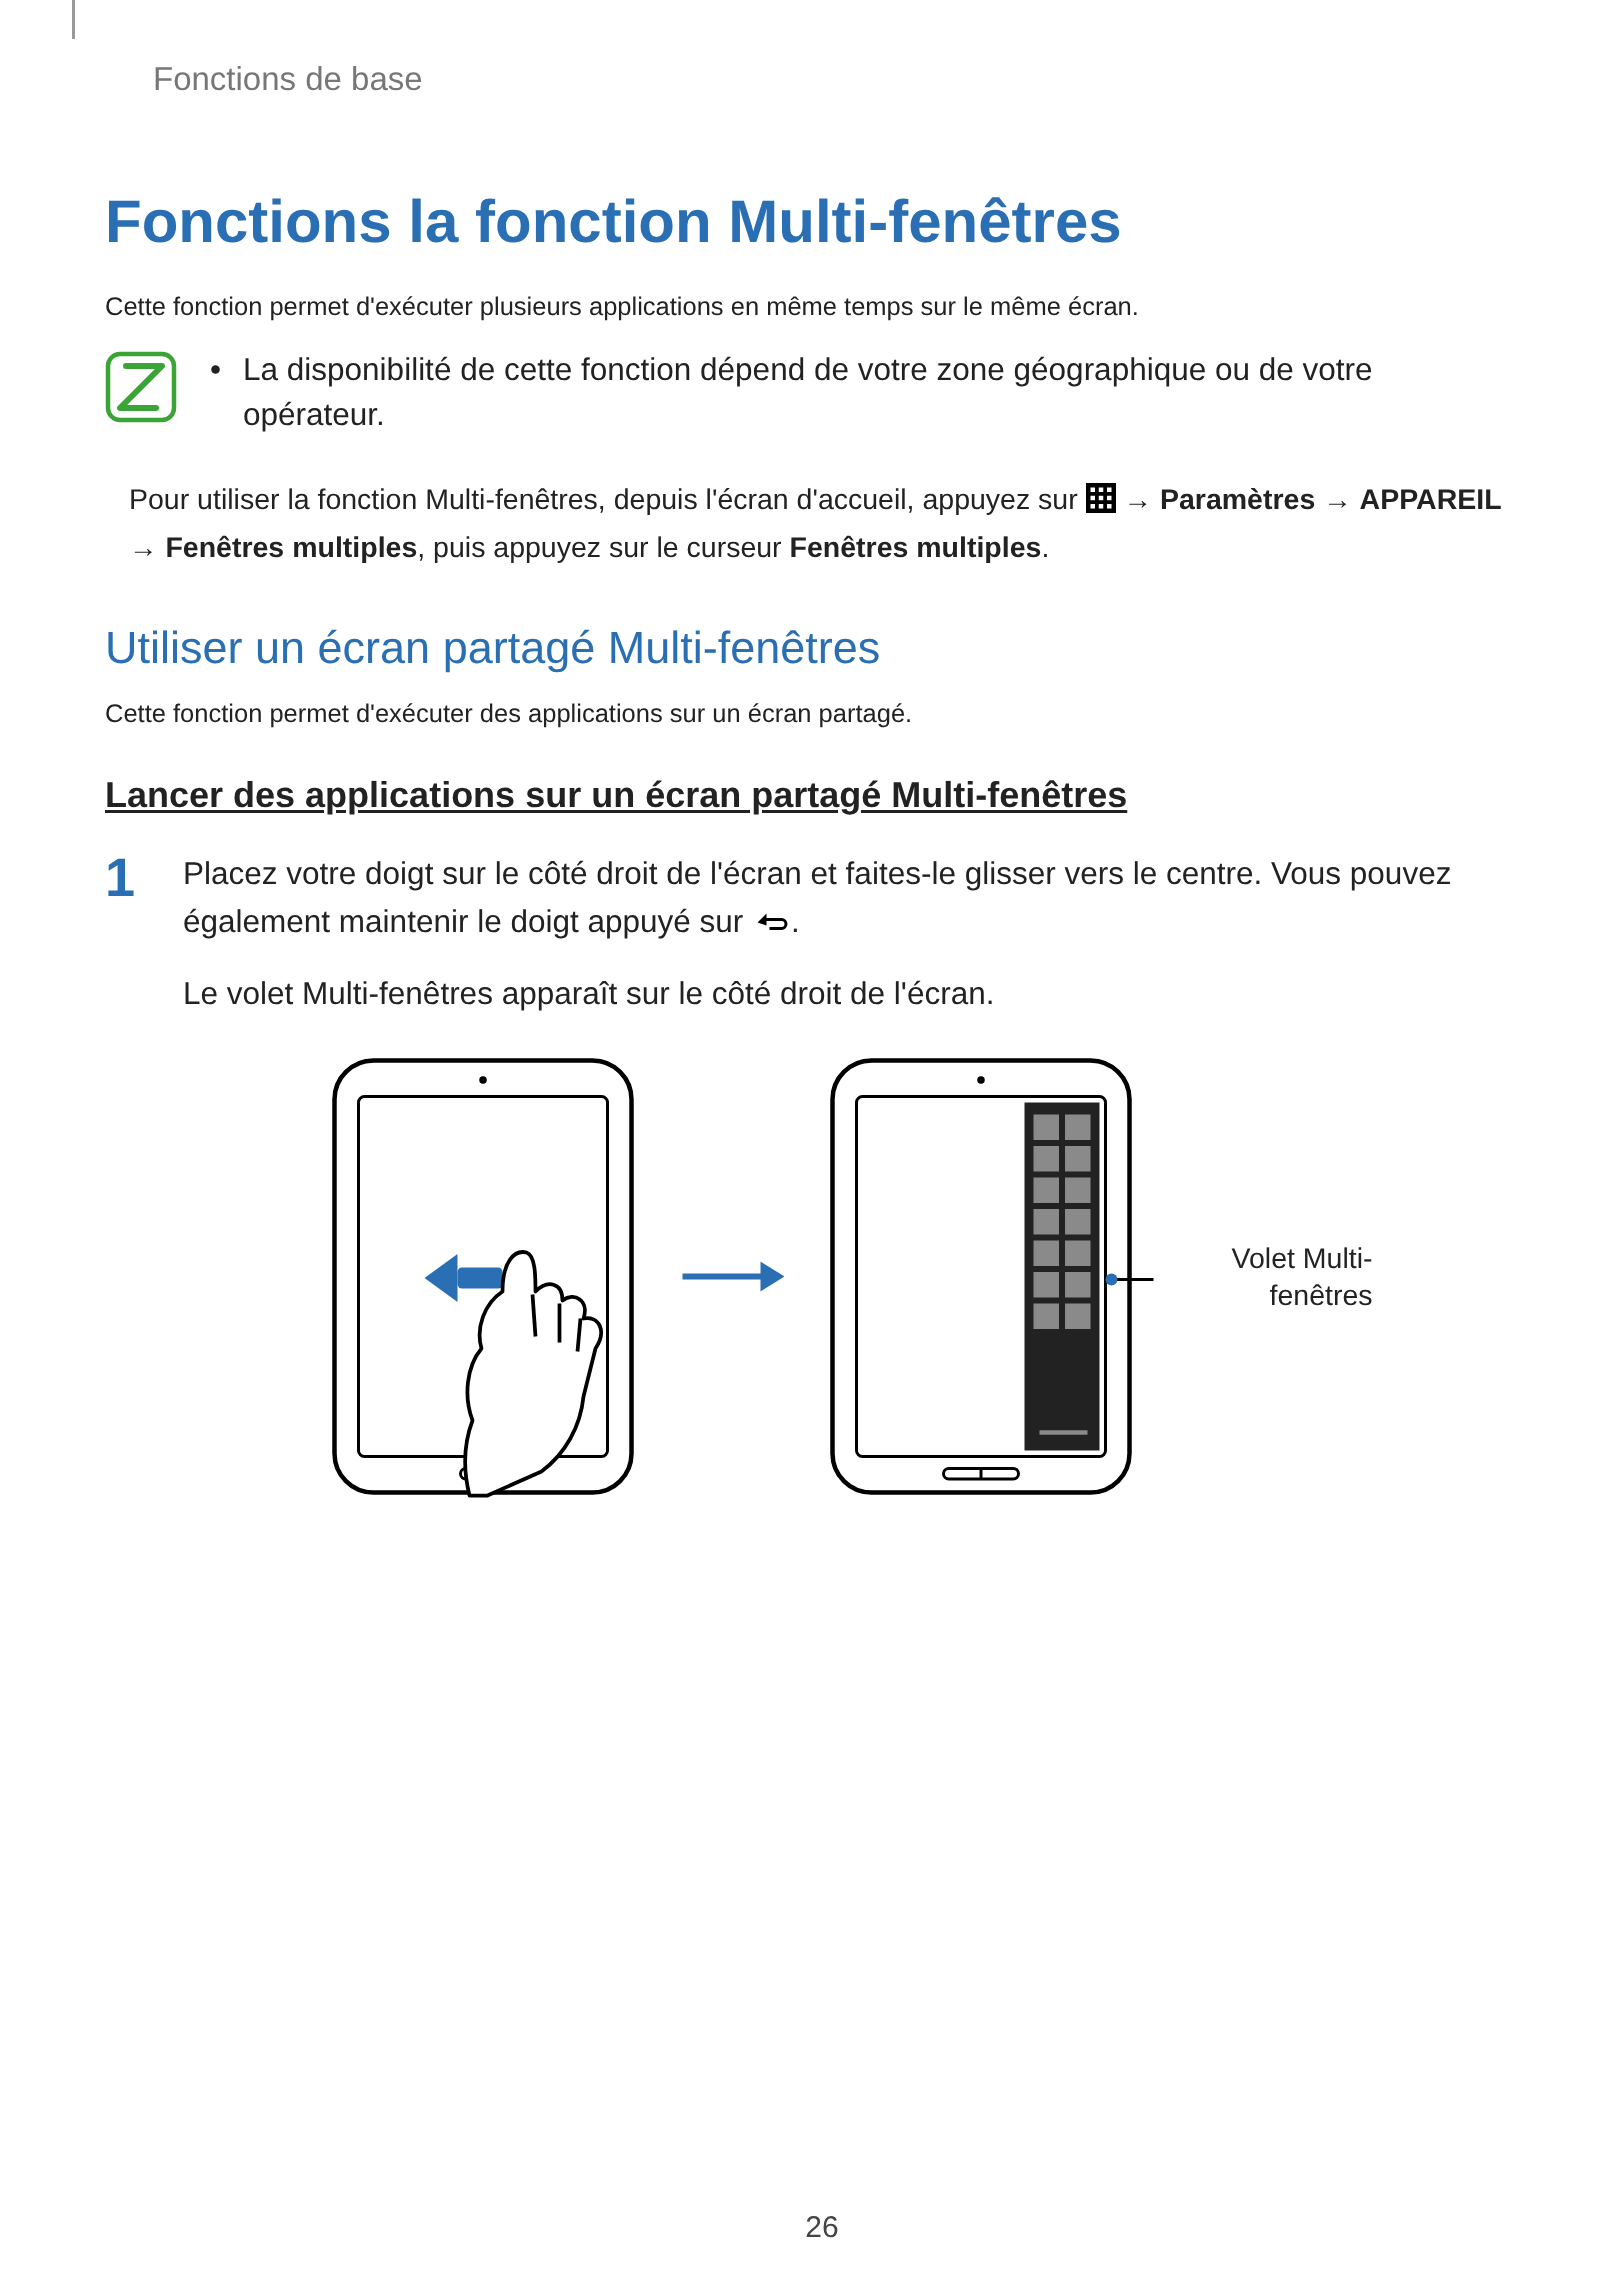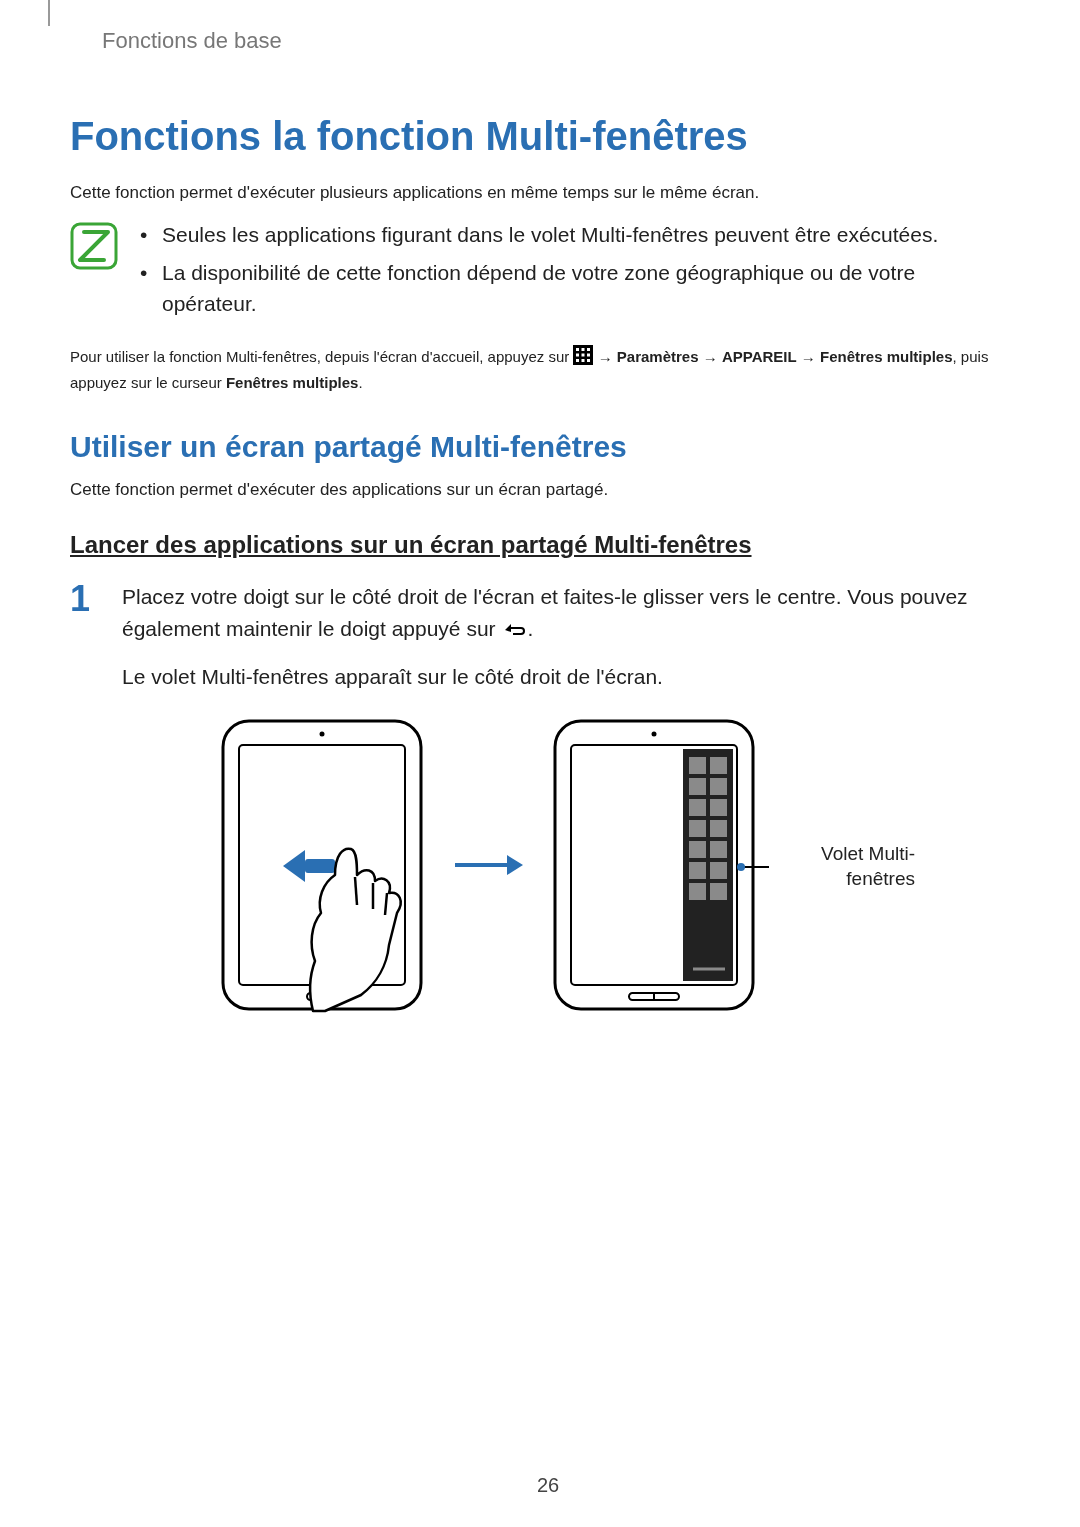--- a/index.html
+++ b/index.html
@@ -5,21 +5,21 @@
   * { box-sizing: border-box; margin: 0; padding: 0; }
   body {
     font-family: "Segoe UI", "Helvetica Neue", Arial, sans-serif;
     background: #fff;
     color: #222;
     width: 1080px;
     height: 1527px;
     position: relative;
   }
   .pagewrap {
-    padding: 28px 70px 0 70px;
+    padding: 40px 70px 0 70px;
   }
   .side-tick {
     position: absolute;
     left: 48px;
     top: 0;
     width: 2px;
     height: 26px;
     background: #999;
   }
   .breadcrumb {
@@ -58,28 +58,29 @@
     padding-left: 22px;
     margin-bottom: 8px;
   }
   .note-list li::before {
     content: "•";
     position: absolute;
     left: 0;
     top: 0;
   }
   .para {
-    font-size: 15px;
+    font-size: 19px;
     line-height: 1.55;
     margin-bottom: 18px;
+    margin-left: 16px;
   }
   .bold { font-weight: 700; }
   h2.subtitle {
     color: #2a6fb3;
-    font-weight: 700;
+    font-weight: 400;
     font-size: 30px;
     margin-top: 36px;
     margin-bottom: 14px;
   }
   h3.subsub {
     font-weight: 700;
     font-size: 24px;
     margin-top: 28px;
     margin-bottom: 22px;
     text-decoration: underline;
@@ -161,21 +162,20 @@
   <p class="lead">Cette fonction permet d'exécuter plusieurs applications en même temps sur le même écran.</p>
 
   <div class="notebox">
     <span class="note-icon">
       <svg width="48" height="48" viewBox="0 0 48 48">
         <rect x="2" y="2" width="44" height="44" rx="8" fill="none" stroke="#3aa536" stroke-width="3"></rect>
         <path d="M14 10 L38 10 L10 38 L34 38" fill="none" stroke="#3aa536" stroke-width="4" stroke-linecap="round" stroke-linejoin="round"></path>
       </svg>
     </span>
     <ul class="note-list">
-      <li>Seules les applications figurant dans le volet Multi-fenêtres peuvent être exécutées.</li>
       <li>La disponibilité de cette fonction dépend de votre zone géographique ou de votre opérateur.</li>
     </ul>
   </div>
 
   <p class="para">
     <span>Pour utiliser la fonction Multi-fenêtres, depuis l'écran d'accueil, appuyez sur </span>
     <span class="inline-icon">
       <svg width="20" height="20" viewBox="0 0 20 20">
         <rect x="0" y="0" width="20" height="20" fill="#000"></rect>
         <g fill="#fff">

